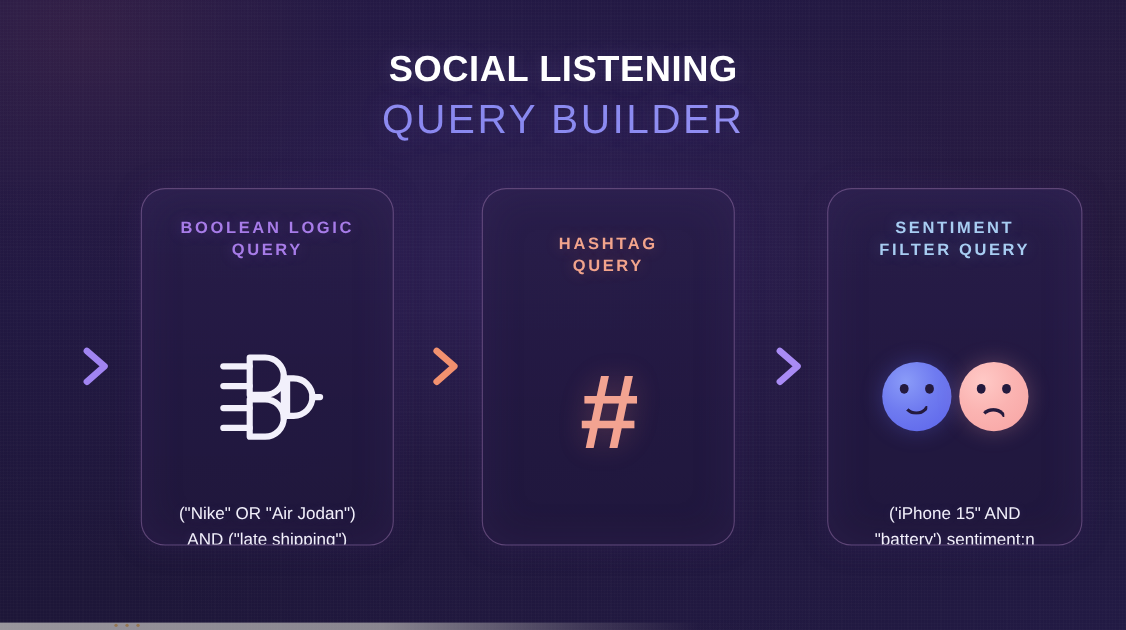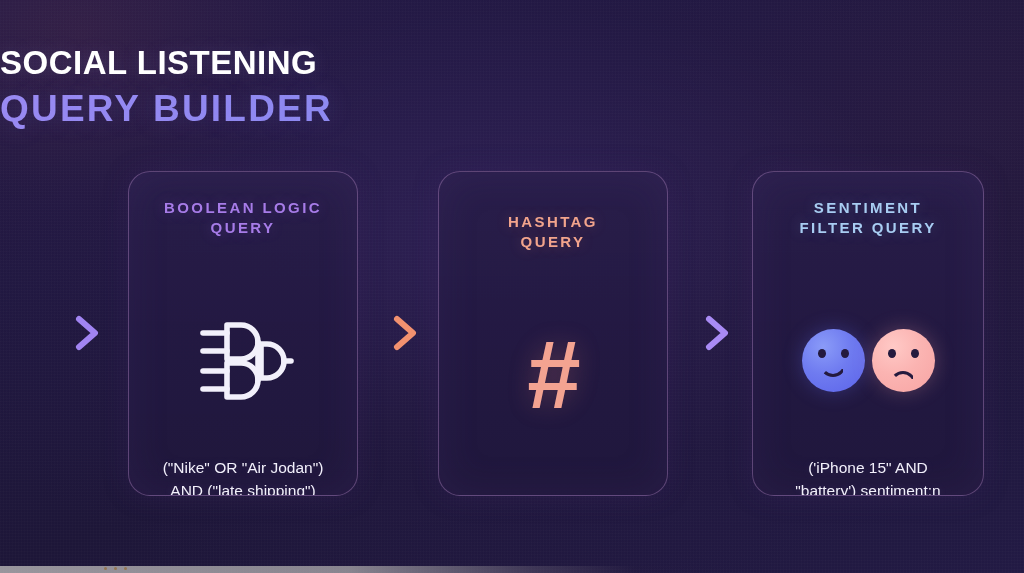--- a/index.html
+++ b/index.html
@@ -41,34 +41,34 @@
       repeating-linear-gradient(90deg, rgba(255,255,255,0.010) 0px, rgba(255,255,255,0.010) 1px, rgba(0,0,0,0) 1px, rgba(0,0,0,0) 3px);
     pointer-events: none;
   }
 
   
   .title-block {
     position: absolute;
     top: 44px;
     left: 0;
     width: 1024px;
-    text-align: left;
+    text-align: center;
     z-index: 4;
   }
   .title-line-1 {
     font-size: 33px;
     font-weight: 700;
     letter-spacing: 0.5px;
     color: #ffffff;
     line-height: 1.15;
     text-shadow: 0 0 18px rgba(180,160,255,0.18);
   }
   .title-line-2 {
     font-size: 37px;
-    font-weight: 700;
+    font-weight: 400;
     letter-spacing: 2.2px;
     line-height: 1.2;
     margin-top: 5px;
     color: #8b87ef;
     background: linear-gradient(92deg, #9b8cf2 0%, #8a8bf0 45%, #a49bf6 100%);
     -webkit-background-clip: text;
     background-clip: text;
     -webkit-text-fill-color: transparent;
     text-shadow: 0 0 26px rgba(130,110,245,0.22);
   }

